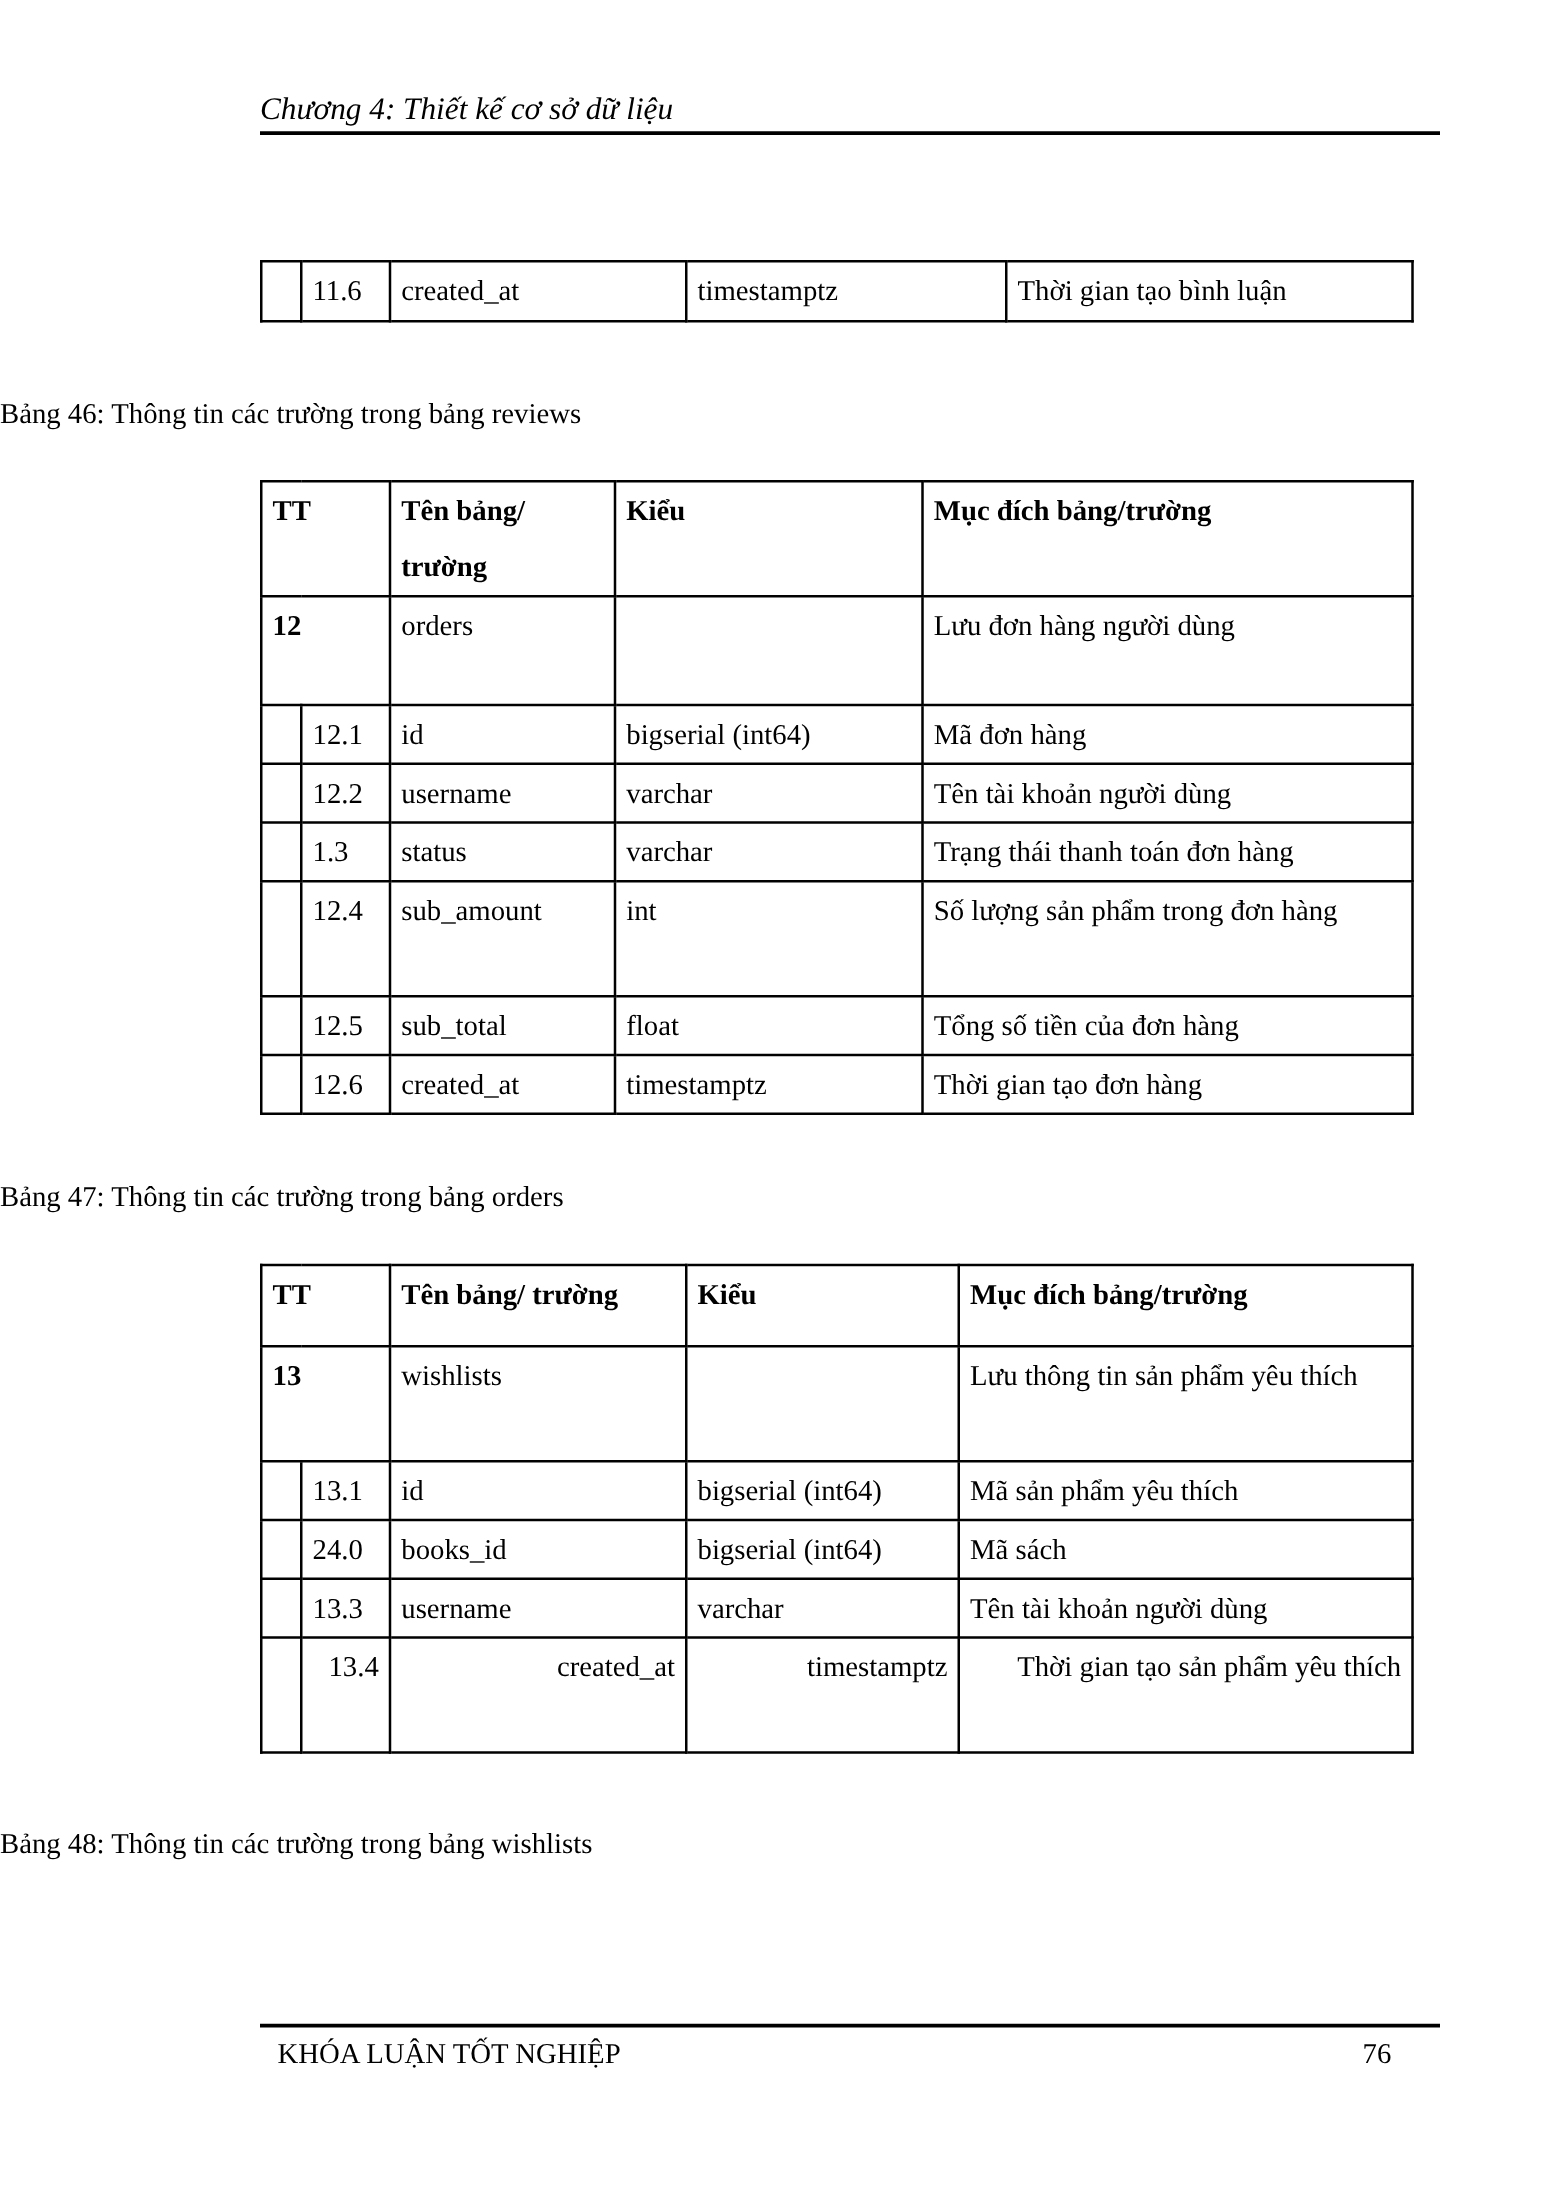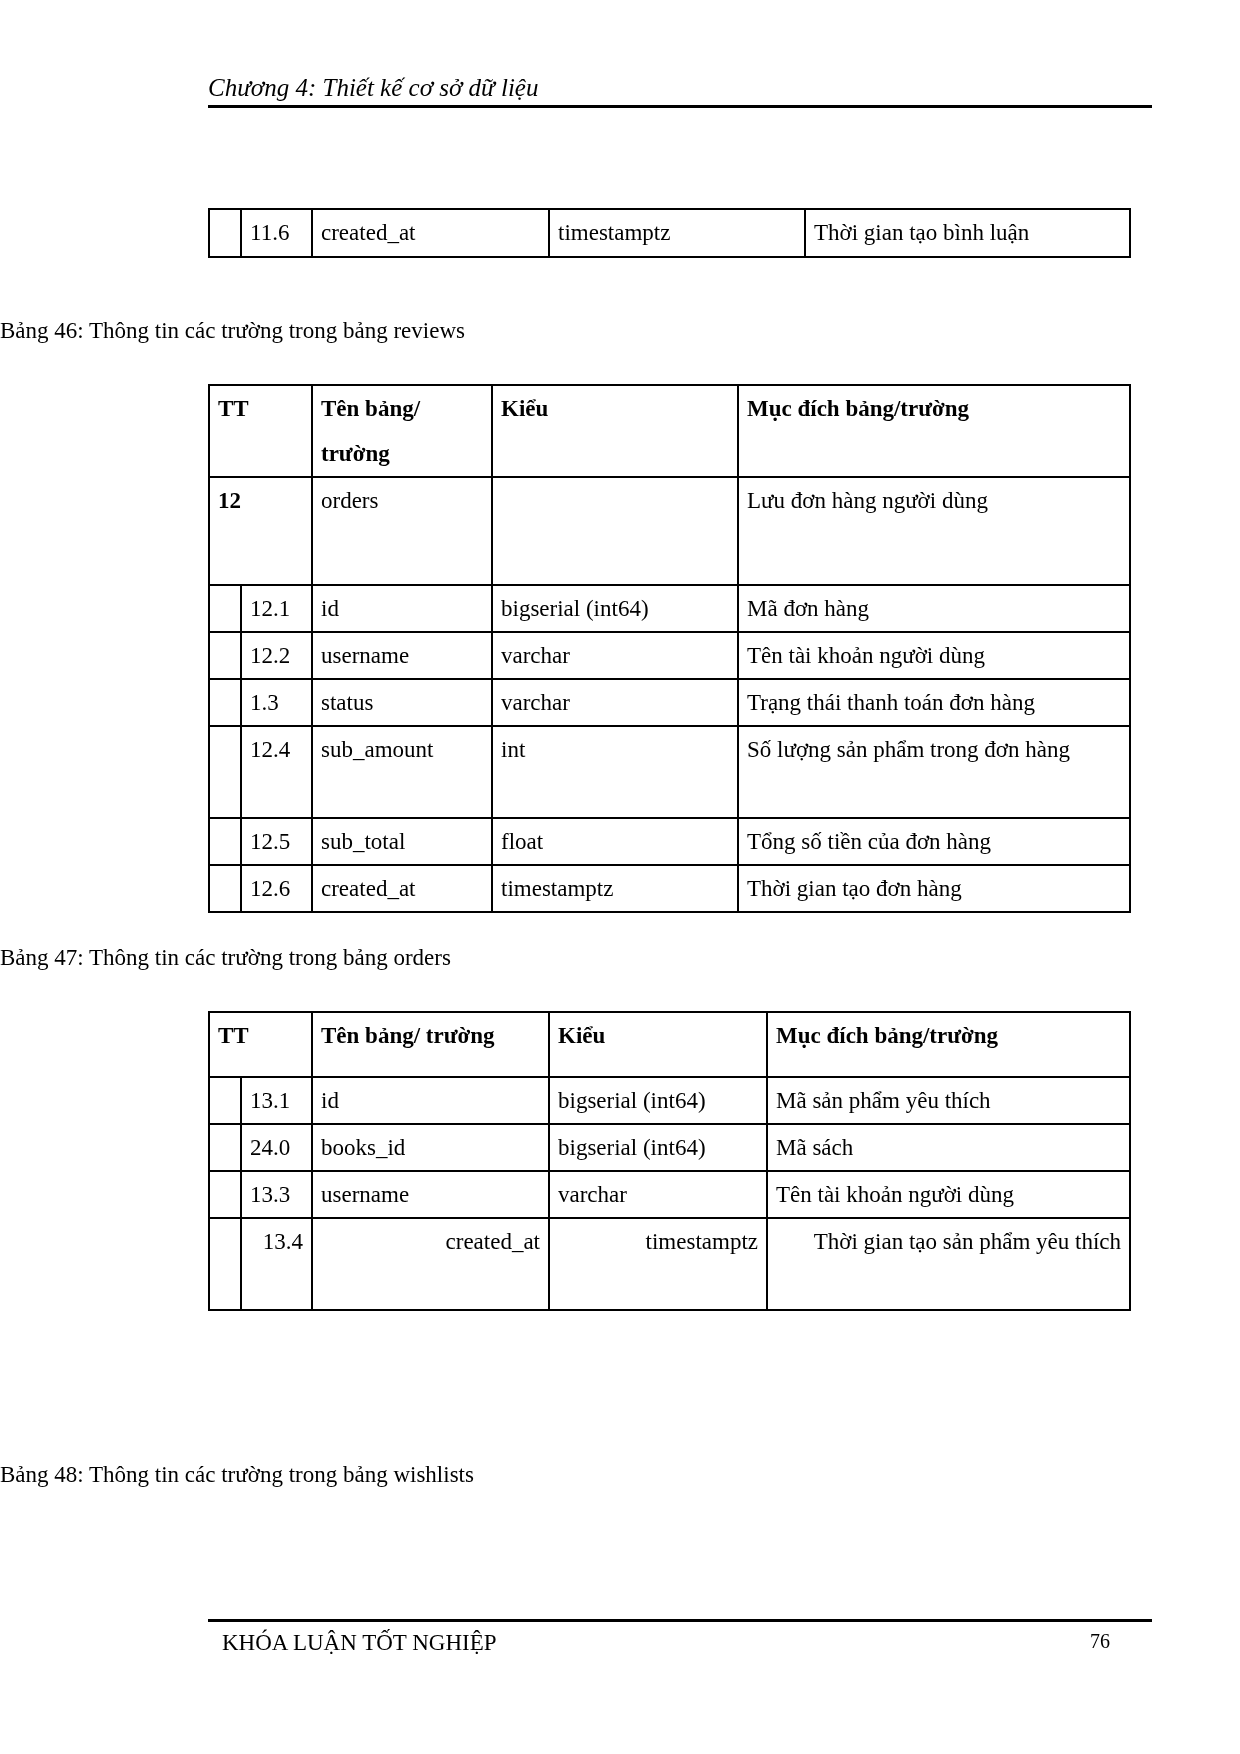--- a/index.html
+++ b/index.html
@@ -8,21 +8,21 @@
   .abs { position:absolute; }
   .header-text { left:208px; top:74px; font-style:italic; font-size:25px; }
   .rule { position:absolute; height:3px; background:#000; }
   .caption { position:absolute; left:0; width:1240px; text-align:left; font-size:23px; }
   table.doc { position:absolute; border-collapse:collapse; table-layout:fixed; font-size:23px; }
   table.doc td { border:2px solid #000; vertical-align:top; padding:6px 8px 0 8px; line-height:45px; padding-top:0; }
   table.doc td.gap { padding:0; }
   table.doc .hdr td { font-weight:bold; }
   .bold { font-weight:bold; }
   .footer-text { left:222px; top:1630px; font-size:23px; }
-  .page-num { left:1090px; top:1630px; font-size:20px; }
+  .page-num { left:1090px; top:1630px; font-size:23px; }
 </style>
 </head>
 <body>
 
 <div class="abs header-text">Chương 4: Thiết kế cơ sở dữ liệu</div>
 <div class="rule" style="left:208px; top:105px; width:944px;"></div>
 
 <table class="doc" style="left:208px; top:208px; width:921px;">
   <colgroup>
       <col style="width:32px">
@@ -52,21 +52,21 @@
       <col style="width:246px">
       <col style="width:392px">
     </colgroup>
   <tbody>
       <tr class="hdr" style="height:90px;">
     <td colspan="2">TT</td>
     <td><span>Tên bảng/ trường</span></td>
     <td>Kiểu</td>
     <td>Mục đích bảng/trường</td>
   </tr>
-  <tr style="height:108px;">
+  <tr style="height:87px;">
     <td colspan="2" class="bold">12</td>
     <td>orders</td>
     <td></td>
     <td>Lưu đơn hàng người dùng</td>
   </tr>
   <tr style="height:46px;">
     <td class="gap"></td>
     <td>12.1</td>
     <td>id</td>
     <td>bigserial (int64)</td>
@@ -120,20 +120,26 @@
       <col style="width:218px">
       <col style="width:363px">
     </colgroup>
   <tbody>
       <tr class="hdr" style="height:65px;">
     <td colspan="2">TT</td>
     <td>Tên bảng/ trường</td>
     <td>Kiểu</td>
     <td>Mục đích bảng/trường</td>
   </tr>
+  <tr style="height:92px;">
+    <td colspan="2" class="bold">13</td>
+    <td>wishlists</td>
+    <td></td>
+    <td>Lưu thông tin sản phẩm yêu thích</td>
+  </tr>
   <tr style="height:46px;">
     <td class="gap"></td>
     <td>13.1</td>
     <td>id</td>
     <td>bigserial (int64)</td>
     <td>Mã sản phẩm yêu thích</td>
   </tr>
   <tr style="height:46px;">
     <td class="gap"></td>
     <td>24.0</td>

